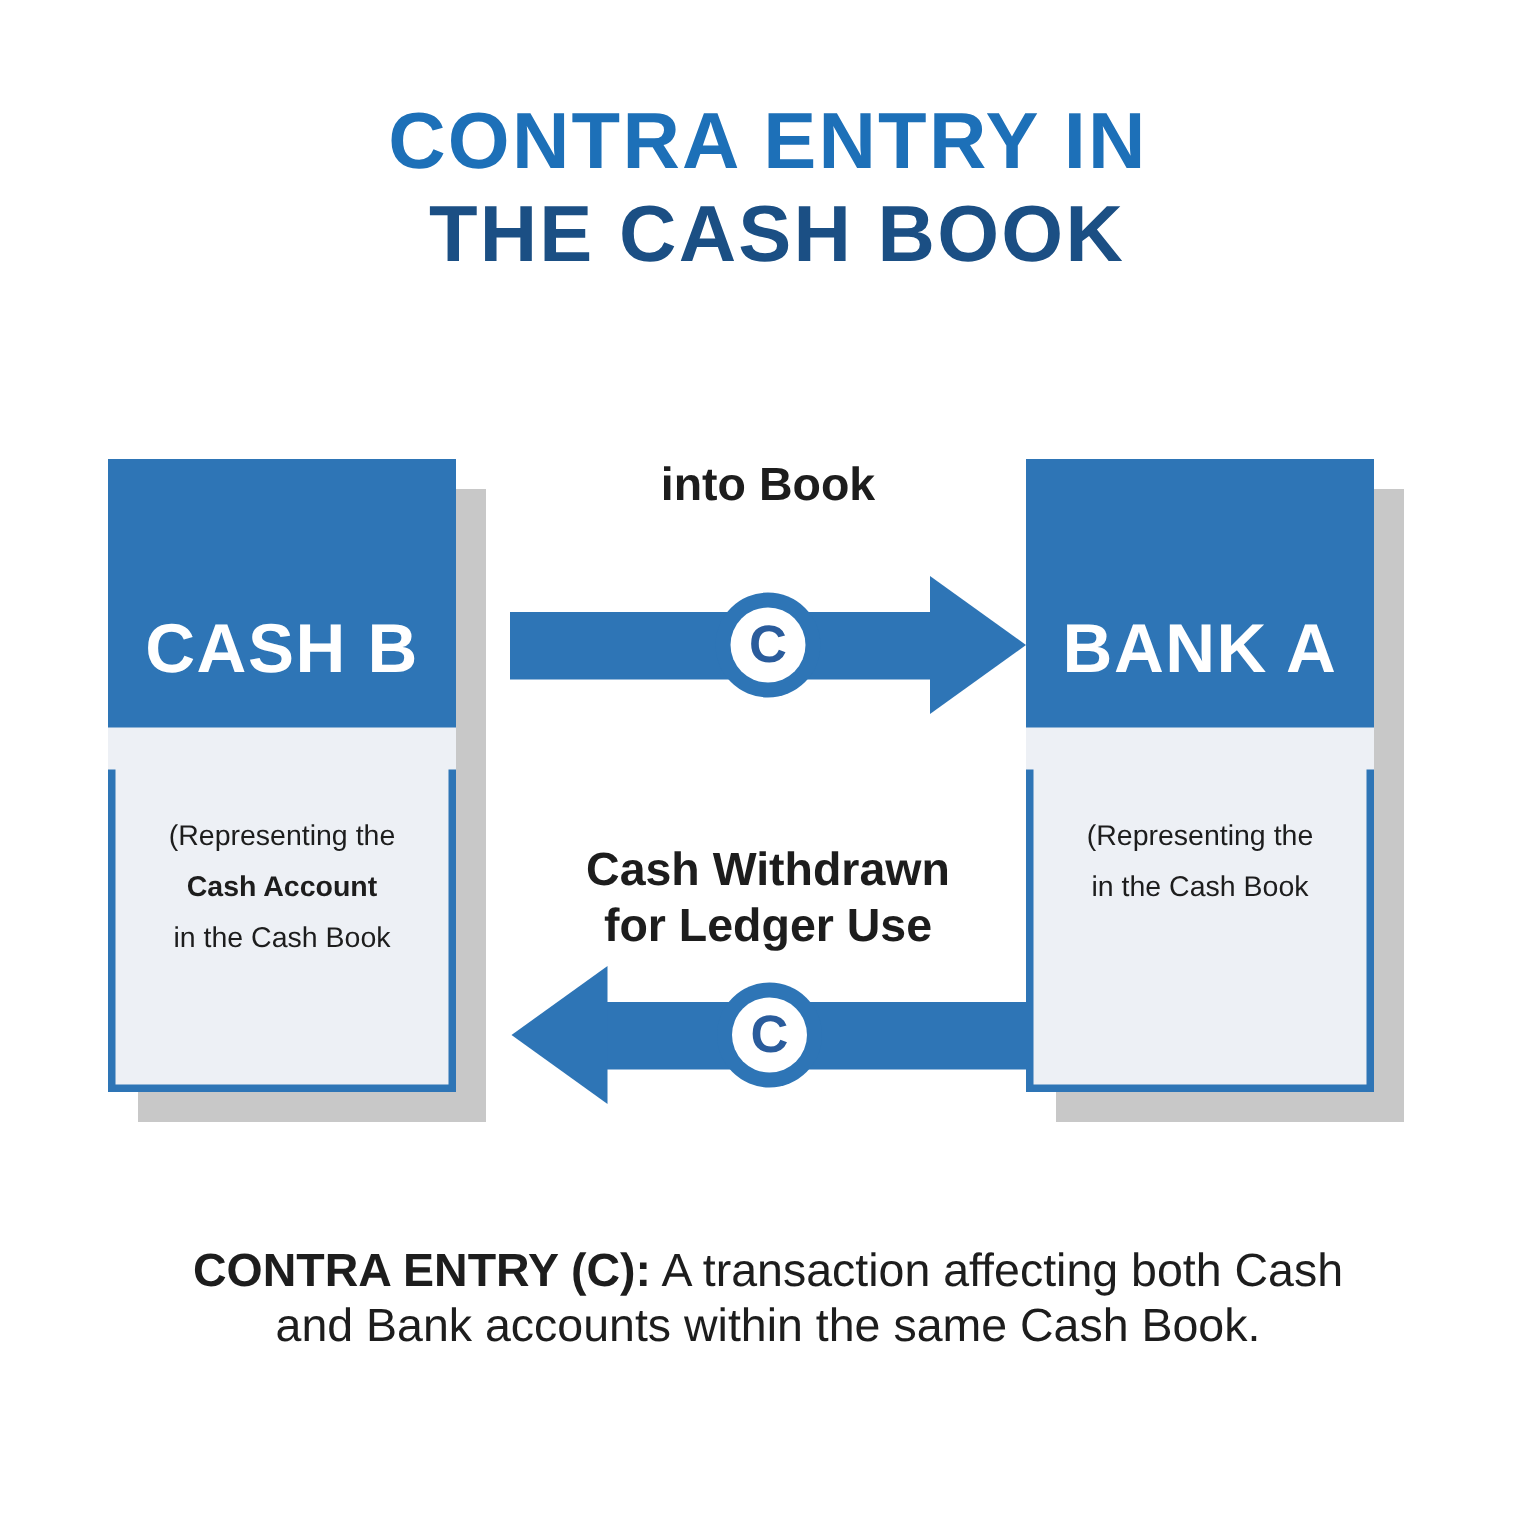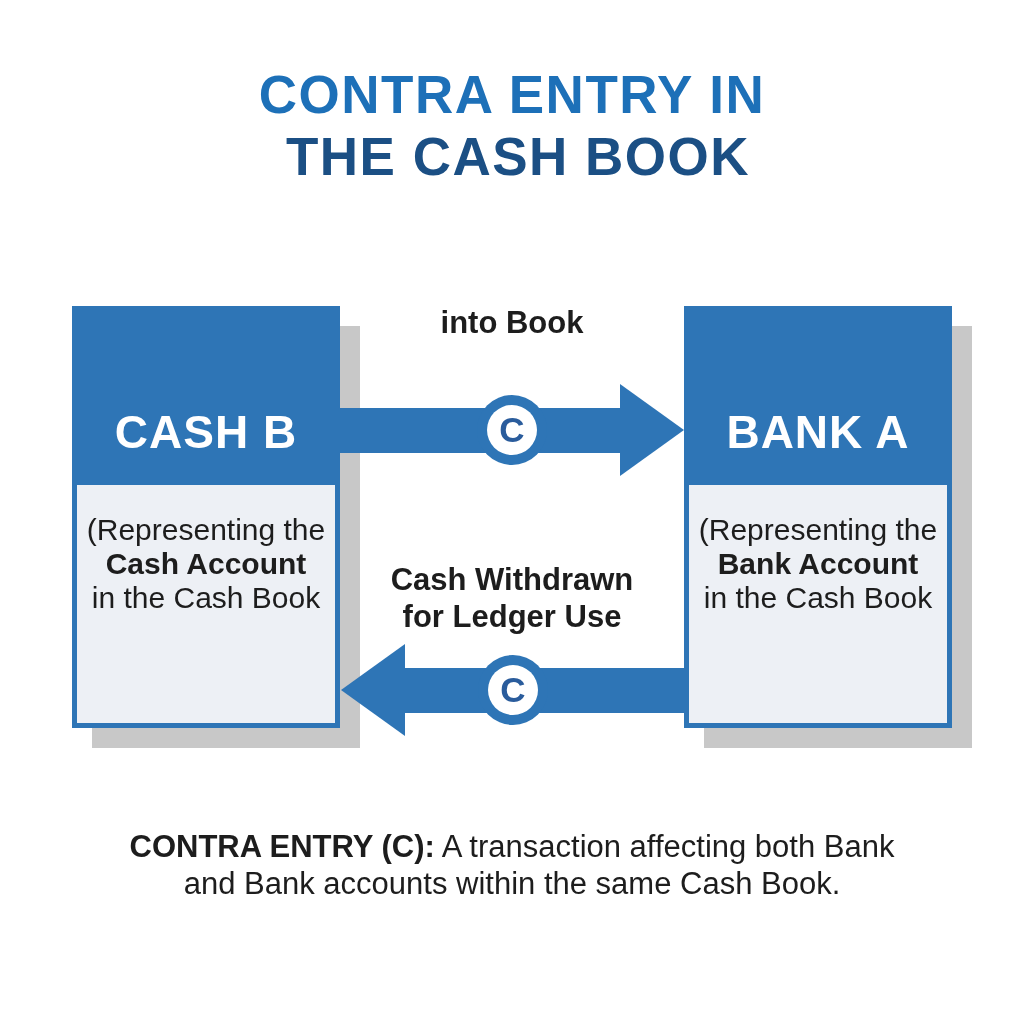--- a/index.html
+++ b/index.html
@@ -35,26 +35,27 @@
     line-height: 62px;
     letter-spacing: 1.5px;
   }
   .title .line1 { color: var(--title-blue); }
   .title .line2 { color: var(--title-navy); padding-left: 12px; }
 
   
   .box {
     position: absolute;
     top: 306px;
-    width: 268px;
+    width: 232px;
     height: 422px;
     box-shadow: 20px 20px 0 0 var(--shadow);
     background: var(--body-bg);
     display: flex;
     flex-direction: column;
+    gap: 28px;
   }
   .box-left  { left: 72px; }
   .box-right { left: 684px; }
   .box-header {
     height: 179px;
     background: var(--blue);
     color: var(--white);
     display: flex;
     align-items: flex-end;
     justify-content: center;
@@ -66,21 +67,21 @@
   .box-body {
     flex: 1;
     background: var(--body-bg);
     border: 5px solid var(--blue);
     border-top: 0;
     display: flex;
     flex-direction: column;
     align-items: center;
     justify-content: flex-start;
     padding-top: 28px;
-    font-size: 30px;
+    font-size: 19px;
     line-height: 34px;
     color: var(--text-dark);
     text-align: center;
   }
   .box-body .bold { font-weight: 700; }
 
   
   .arrow-label {
     position: absolute;
     left: 0;
@@ -165,21 +166,20 @@
       <div>(Representing the</div>
       <div class="bold">Cash Account</div>
       <div>in the Cash Book</div>
     </div>
   </div>
 
   <div class="box box-right">
     <div class="box-header">BANK A</div>
     <div class="box-body">
       <div>(Representing the</div>
-      <div class="bold">Bank Account</div>
       <div>in the Cash Book</div>
     </div>
   </div>
 
   <div class="arrow-label label-top">
     <div>into Book</div>
   </div>
   <div class="shaft shaft-top"></div>
   <div class="head head-right"></div>
   <div class="badge badge-top">
@@ -190,17 +190,17 @@
     <div>Cash Withdrawn</div>
     <div>for Ledger Use</div>
   </div>
   <div class="shaft shaft-bottom"></div>
   <div class="head head-left"></div>
   <div class="badge badge-bottom">
     <div class="badge-inner">C</div>
   </div>
 
   <div class="footer">
-    <div><span class="lead">CONTRA ENTRY (C):</span><span> A transaction affecting both Bank</span></div>
+    <div><span class="lead">CONTRA ENTRY (C):</span><span> A transaction affecting both Cash</span></div>
     <div>and Bank accounts within the same Cash Book.</div>
   </div>
 
 </div>
 
 </body></html>

